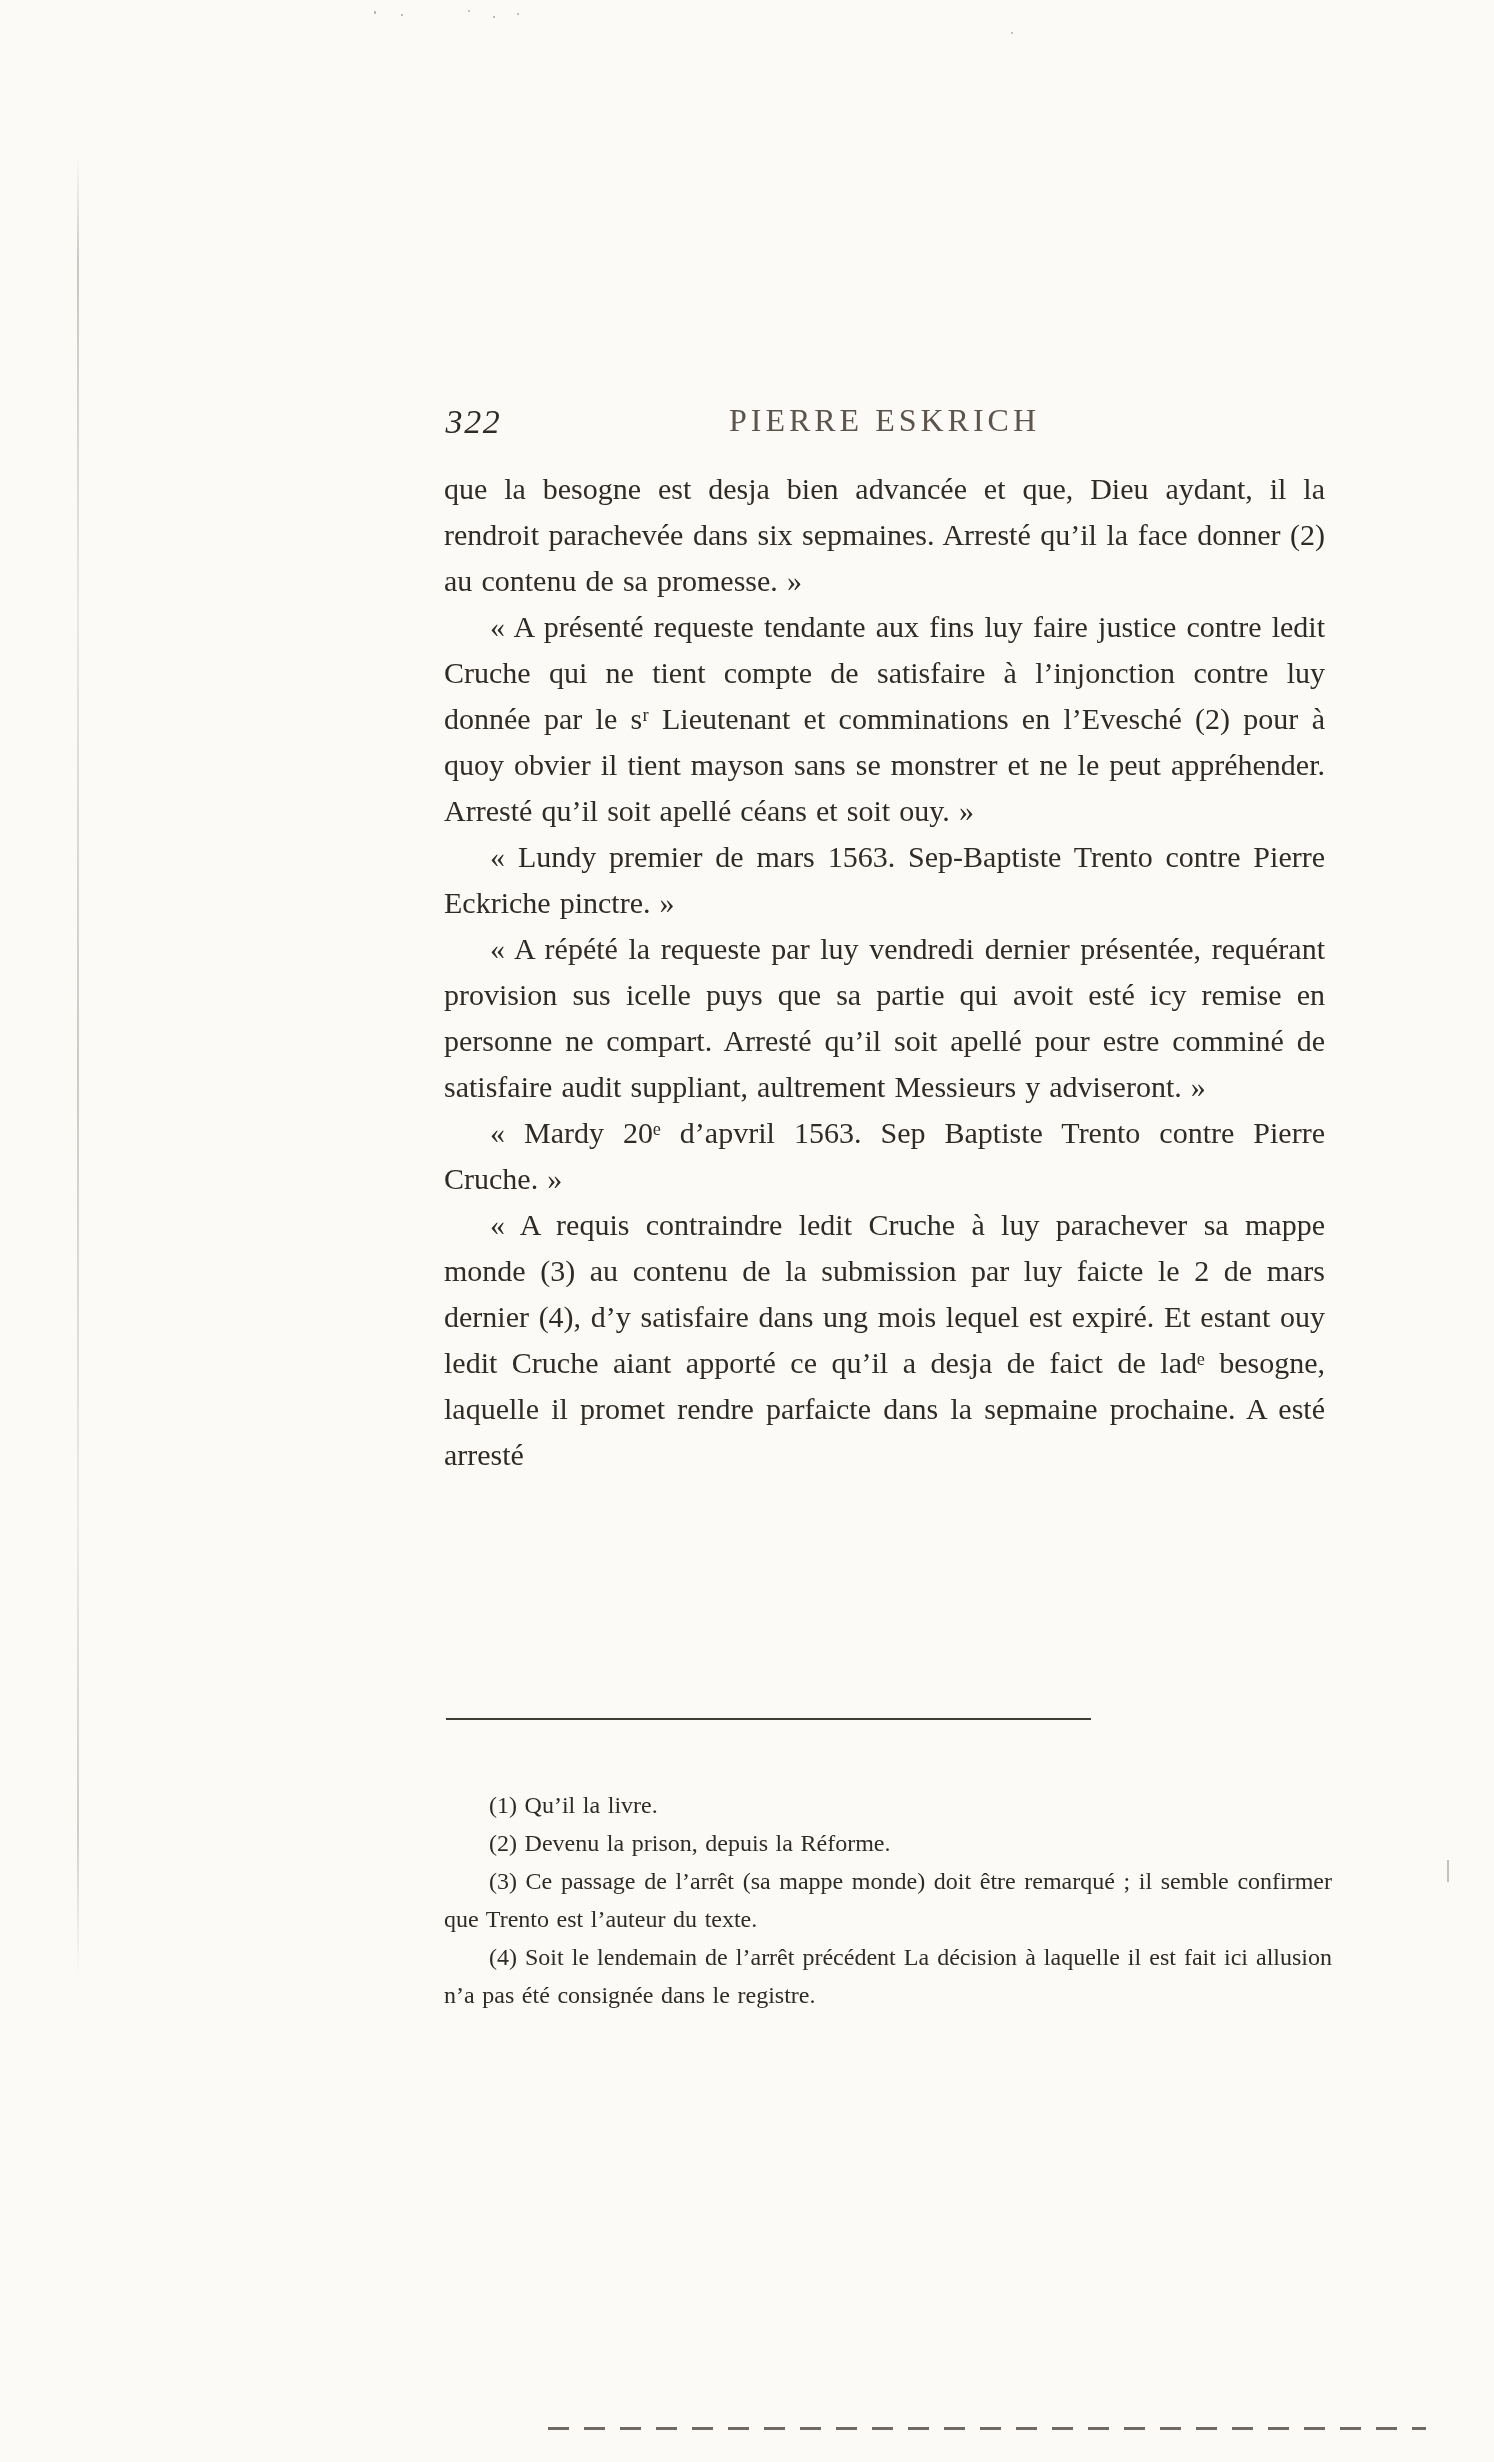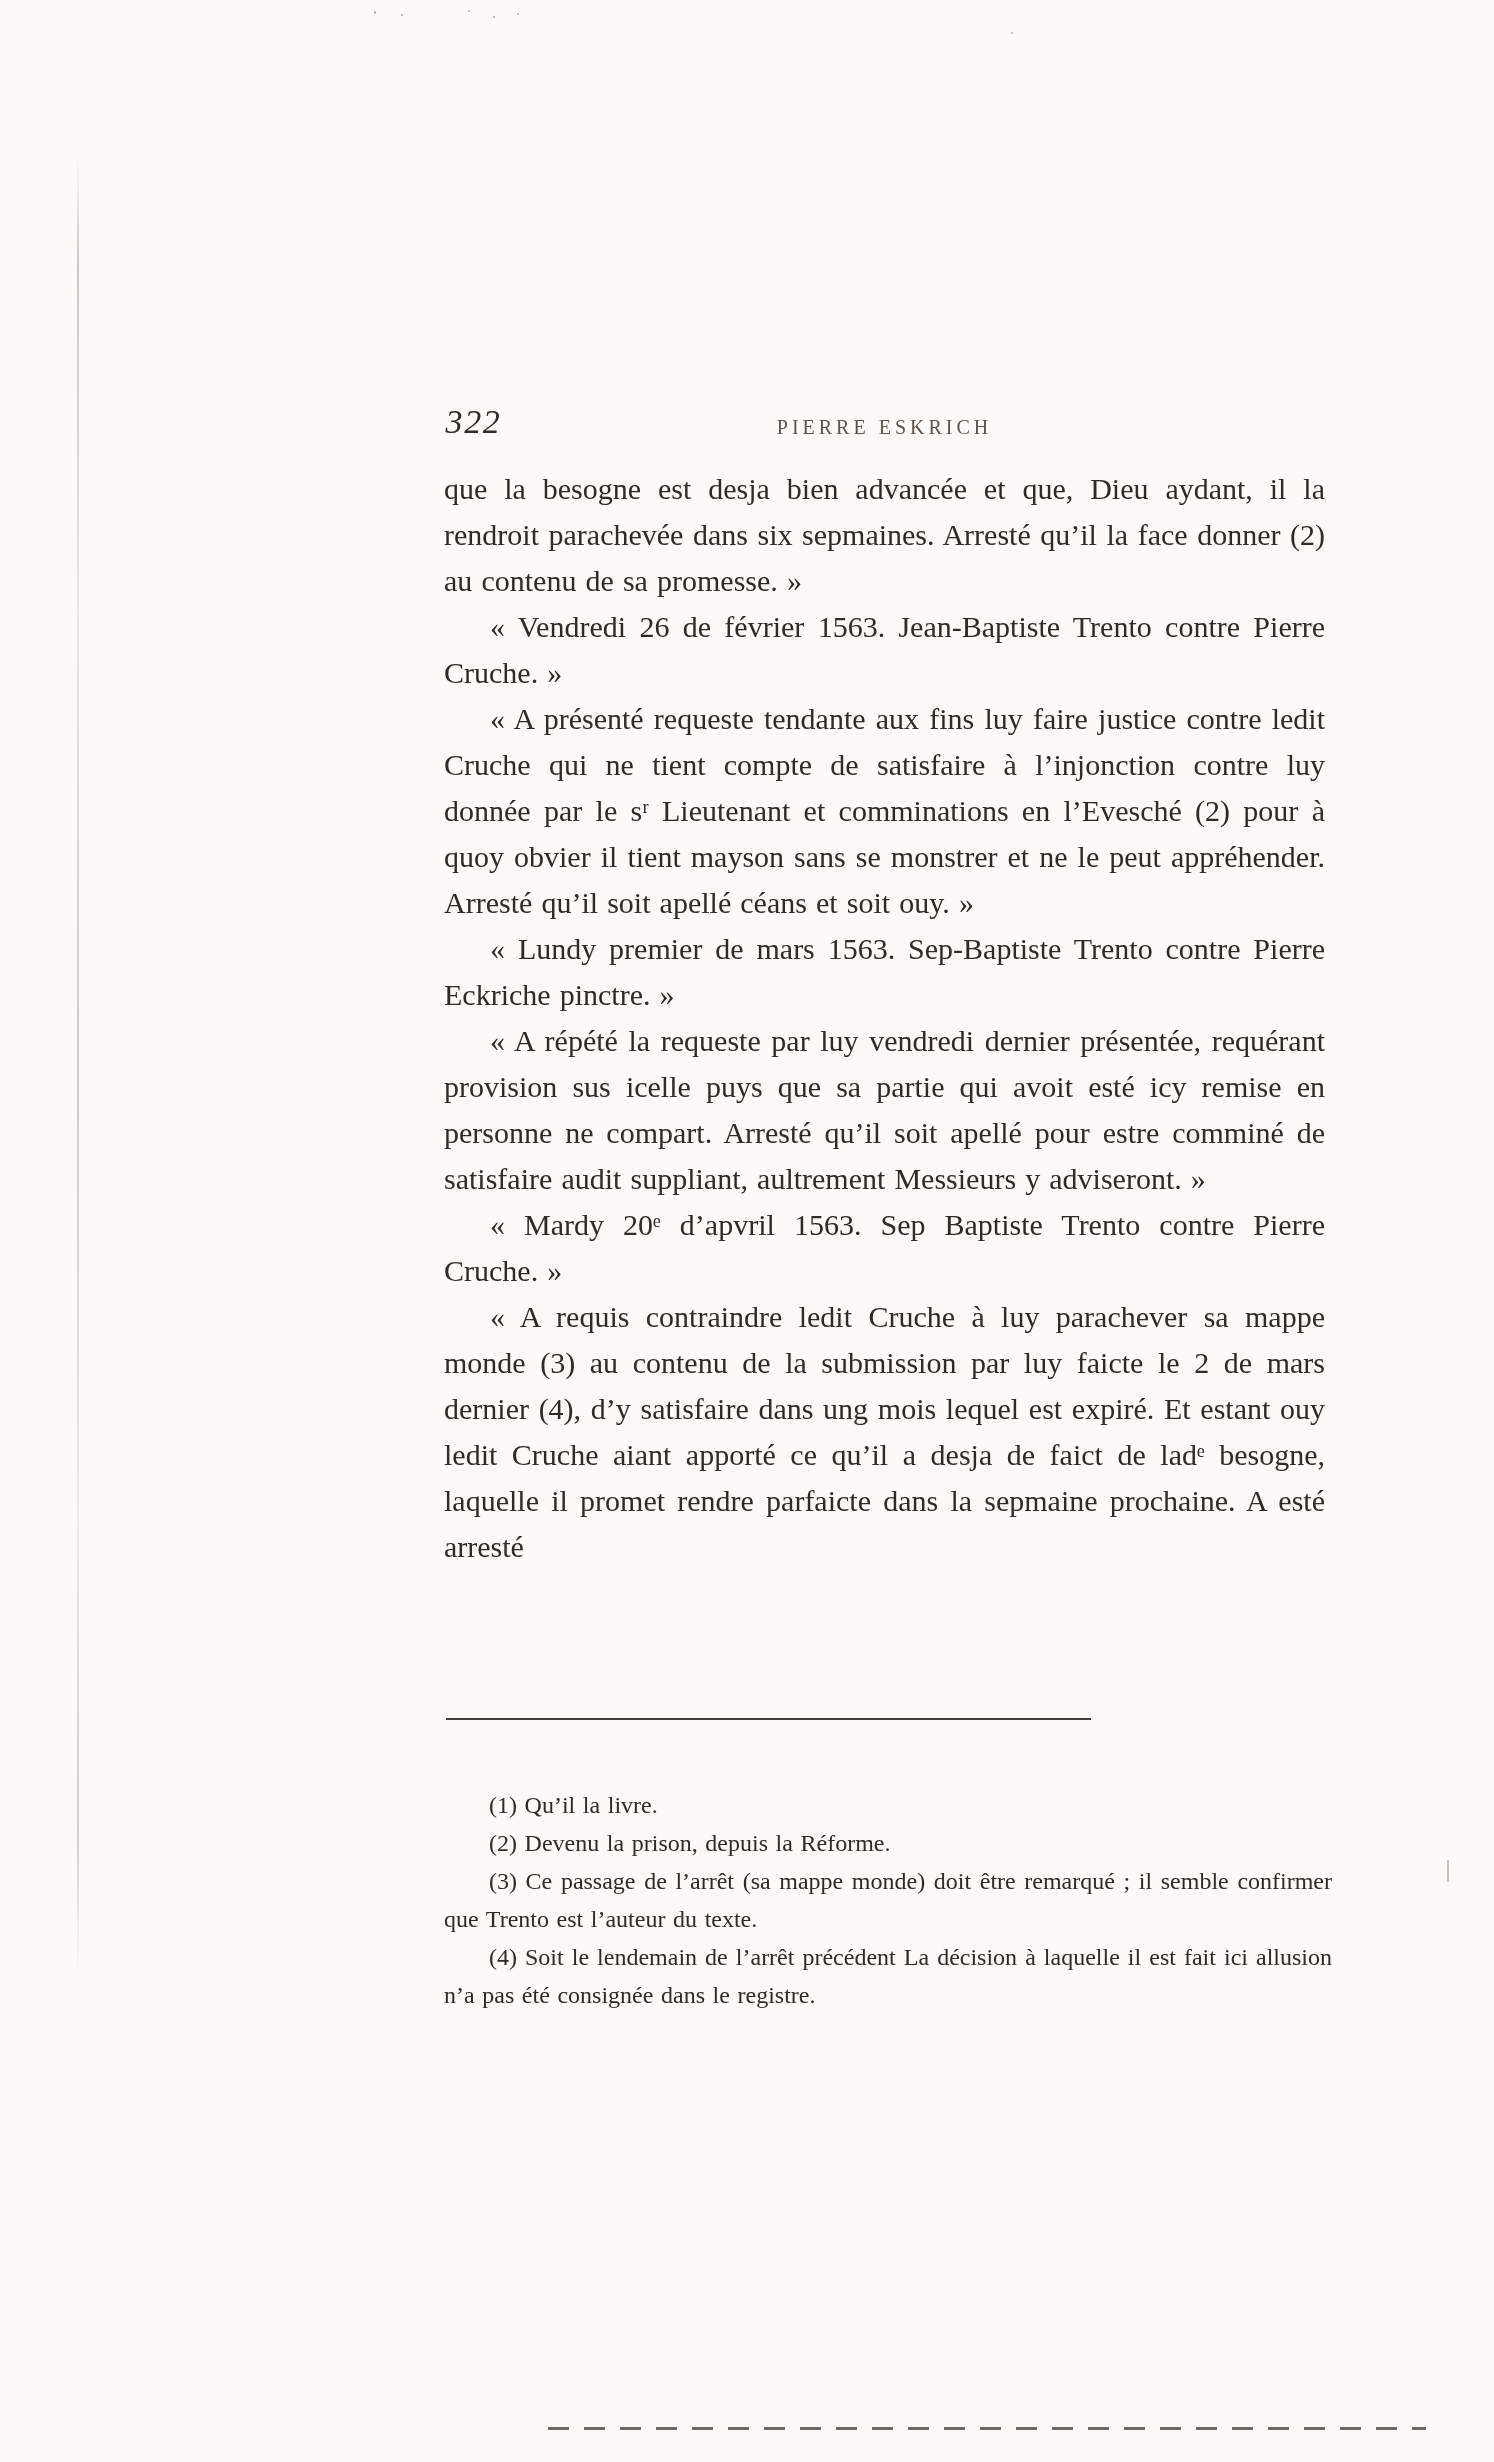--- a/index.html
+++ b/index.html
@@ -12,21 +12,21 @@
     background: var(--paper, #fcfaf6);
     color: var(--ink, #2f2b25);
     font-family: "Liberation Serif", "DejaVu Serif", serif;
   }
 
   
   .page-header { position:absolute; top:398px; left:444px; width:881px; height:43px; }
   .page-number { position:absolute; left:1.6px; bottom:0; font-size:34px; letter-spacing:1.6px;font-style:italic; }
   .running-title {
     position:absolute; left:50%; bottom:2.4px; transform:translateX(-50%);
-    font-size:20px; letter-spacing:4px; color:#5b554b; white-space:nowrap;
+    font-size:32px; letter-spacing:4px; color:#5b554b; white-space:nowrap;
   }
 
   
   .body-text {
     position:absolute; top:466px; left:444px; width:881px;
     font-size:30px; line-height:46px; text-align:justify; word-spacing:1.6px;
   }
   .body-text p { text-indent:46px; }
   .body-text p.noindent { text-indent:0; }
 
@@ -73,21 +73,20 @@
 <div class="speck s5"></div>
 <div class="speck s6"></div>
 
 <div class="page-header">
   <span class="page-number">322</span>
   <span class="running-title">PIERRE ESKRICH</span>
 </div>
 
 <div class="body-text">
     <p class="noindent">que la besogne est desja bien advancée et que, Dieu aydant, il la rendroit parachevée dans six sepmaines. Arresté qu’il la face donner (2) au contenu de sa  promesse. »</p>
-    <p>« Vendredi 26 de février 1563. Jean-Baptiste Trento contre Pierre Cruche. »</p>
     <p>« A présenté requeste tendante aux fins luy faire justice contre ledit Cruche qui ne tient compte de satisfaire à l’injonction contre luy donnée par le sʳ Lieutenant et comminations en l’Evesché (2) pour à quoy obvier il tient mayson sans se monstrer et ne le peut appréhender. Arresté qu’il soit apellé céans et soit ouy. »</p>
     <p>« Lundy premier de mars 1563. Sep-Baptiste Trento contre Pierre Eckriche pinctre. »</p>
     <p>« A répété la requeste par luy vendredi dernier présentée, requérant provision sus icelle puys que sa partie qui avoit esté icy remise en personne ne compart. Arresté qu’il soit apellé pour estre comminé de satisfaire audit suppliant, aultrement Messieurs y adviseront. »</p>
     <p>« Mardy 20ᵉ d’apvril 1563. Sep Baptiste Trento contre Pierre Cruche. »</p>
     <p>« A requis contraindre ledit Cruche à luy parachever sa mappe monde (3) au contenu de la submission par luy faicte le 2 de mars dernier (4), d’y satisfaire dans ung mois lequel est expiré. Et estant ouy ledit Cruche aiant apporté ce qu’il a desja de faict de ladᵉ besogne, laquelle il promet rendre parfaicte dans la sepmaine prochaine. A esté arresté</p>
   </div>
 
 <div class="footnote-rule"></div>
 
 <div class="footnotes">

